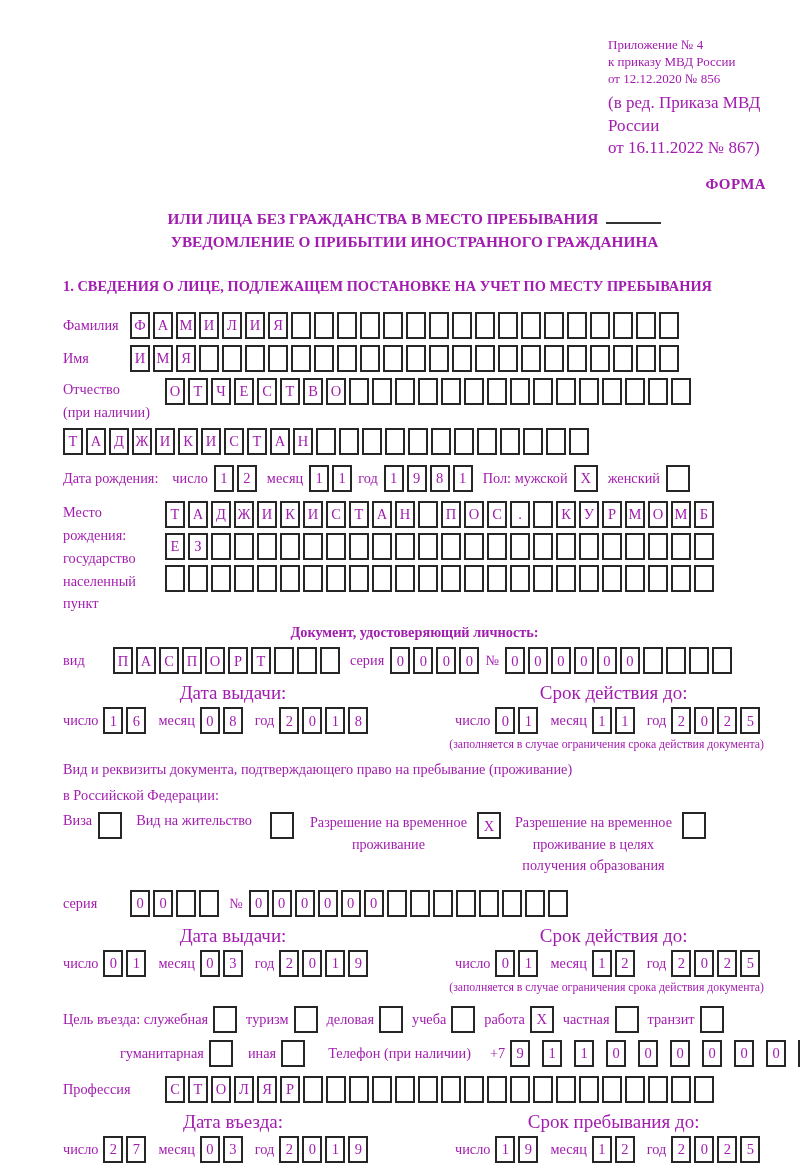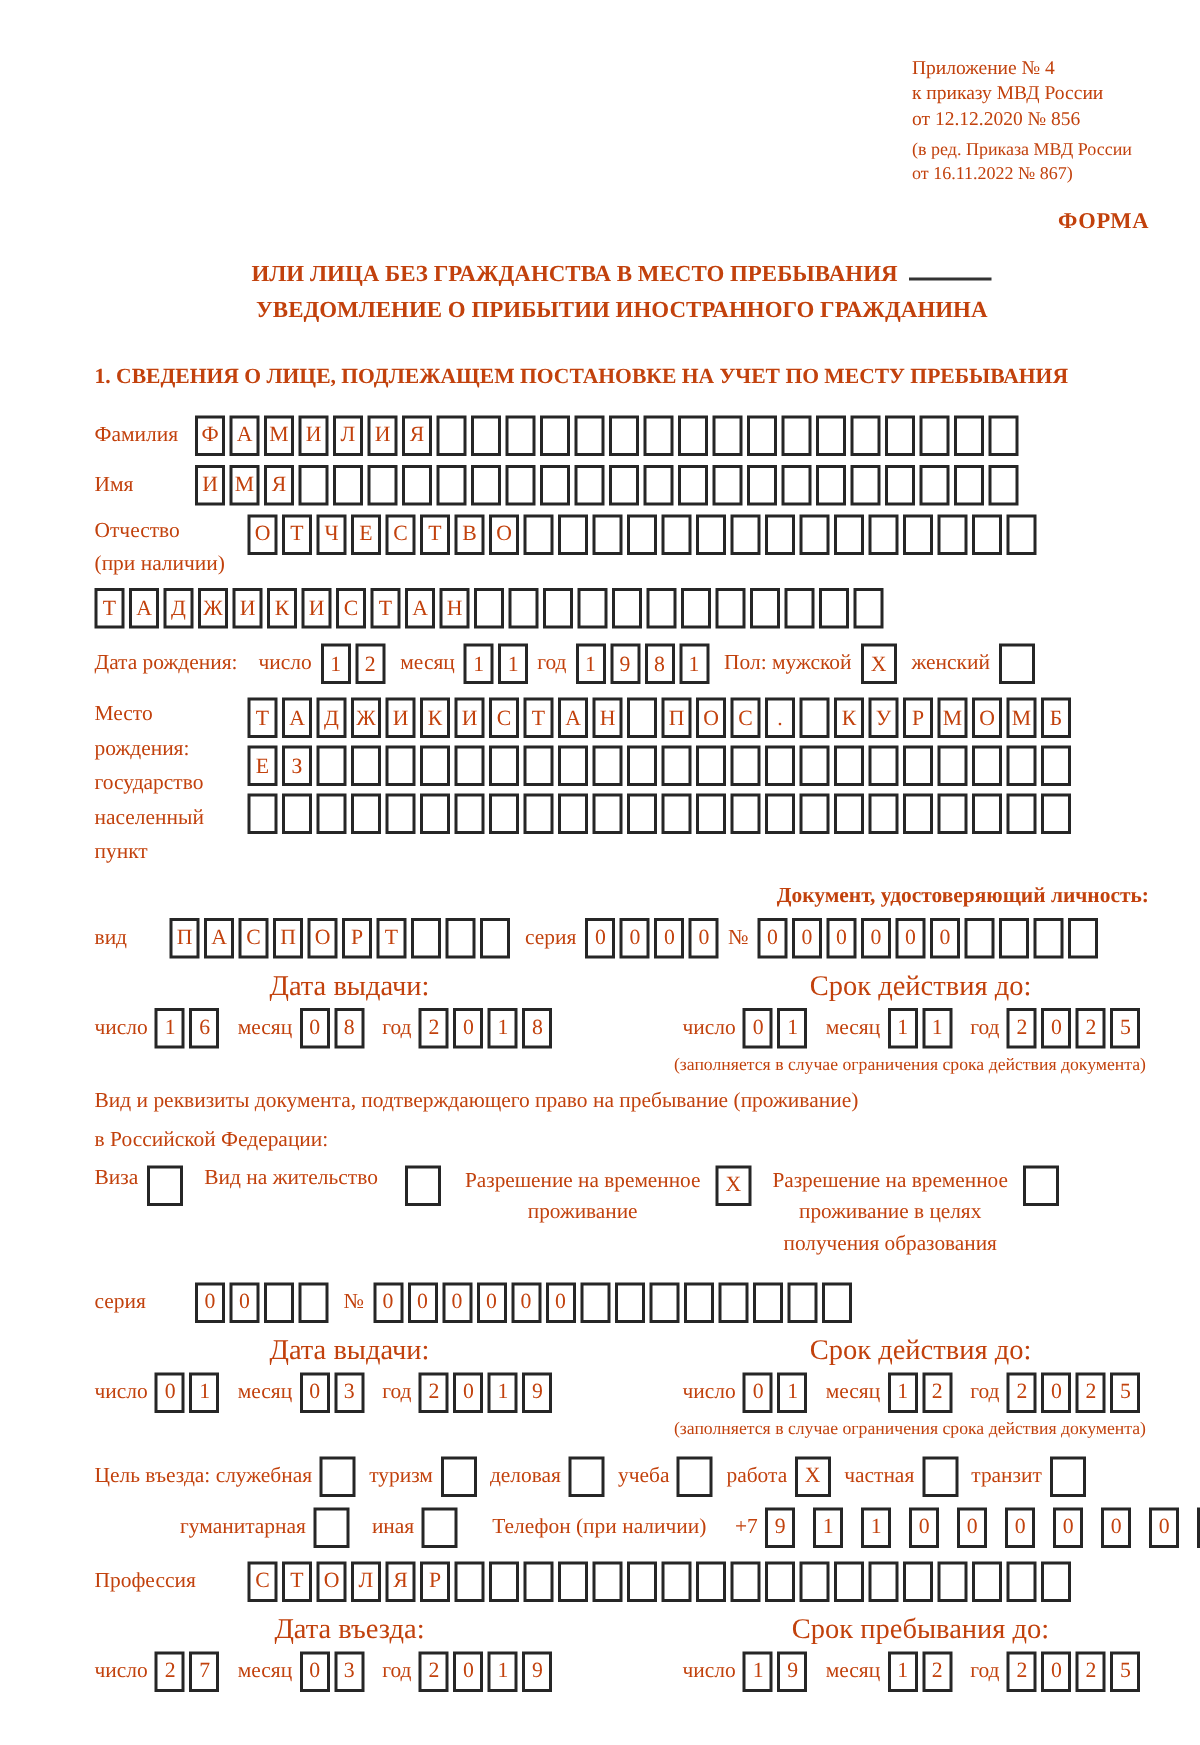--- a/index.html
+++ b/index.html
@@ -1,43 +1,43 @@
 <!DOCTYPE html>
 <html><head>
 <meta charset="utf-8">
 <style>
   html,body{margin:0;padding:0;background:#fff;}
   .page{
     width:800px;height:1163px;box-sizing:border-box;
     padding:36px 34px 16px 63px;position:relative;overflow:hidden;
-    background:#fff;color:#c2410c;
+    background:#fff;color:#a21caf;
     font-family:"Liberation Serif","DejaVu Serif",serif;
   }
   .ref{margin-left:545px;font-size:13px;line-height:1.32;}
-  .ref .sub{margin-top:5px;font-size:12px;}
+  .ref .sub{margin-top:5px;font-size:17px;}
   .forma{text-align:right;font-weight:bold;font-size:15px;margin-top:16px;letter-spacing:.4px;}
   .title{text-align:center;font-weight:bold;font-size:15.3px;line-height:1.55;margin-top:14px;}
   .blank{display:inline-block;width:55px;border-bottom:2px solid #333;vertical-align:baseline;margin-left:8px;}
   .sec{font-weight:bold;font-size:14.4px;margin-top:24px;}
   .row{display:flex;align-items:center;margin-top:6px;flex-wrap:nowrap;}
   .row.top{align-items:flex-start;}
   .lbl{font-size:14.3px;flex:0 0 auto;white-space:nowrap;}
   .w67{width:67px;}
   .w102{width:102px;}
   .lblcol{flex:0 0 auto;font-size:14.3px;line-height:1.6;}
   .cells{display:flex;gap:3px;flex:0 0 auto;}
   .cell{
     box-sizing:border-box;width:20px;height:27px;flex:0 0 auto;
     border:2px solid #262626;background:#fff;
     display:inline-flex;align-items:center;justify-content:center;
     font-size:14.5px;line-height:1;
   }
   .cb{width:24px;}
   .cellrows .cells{margin-bottom:5px;}
-  .mid{font-weight:bold;text-align:right;font-size:14.3px;margin-top:9px;}
+  .mid{font-weight:bold;text-align:center;font-size:14.3px;margin-top:9px;}
   .ml6{margin-left:6px;} .ml10{margin-left:10px;} .ml14{margin-left:14px;}
   .mr6{margin-right:6px;}
   .dates{margin-top:8px;}
   .dcols{display:flex;}
   .dcol{display:flex;flex-direction:column;flex:0 0 auto;}
   .dcol.left{width:340px;}
   .dcol.right{margin-left:52px;}
   .dhead{text-align:center;font-size:19px;margin-bottom:3px;}
   .dline{display:flex;align-items:center;}
   .dline .lbl{margin-right:5px;}

